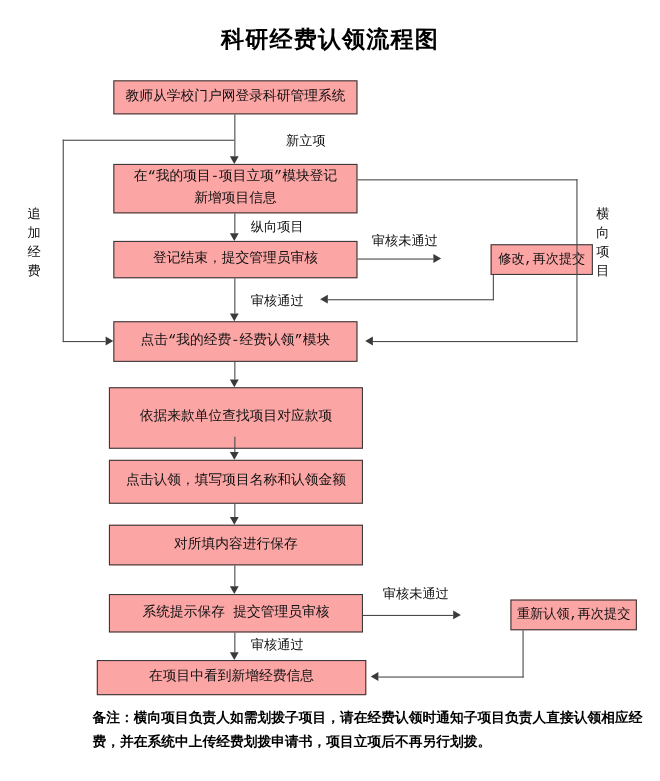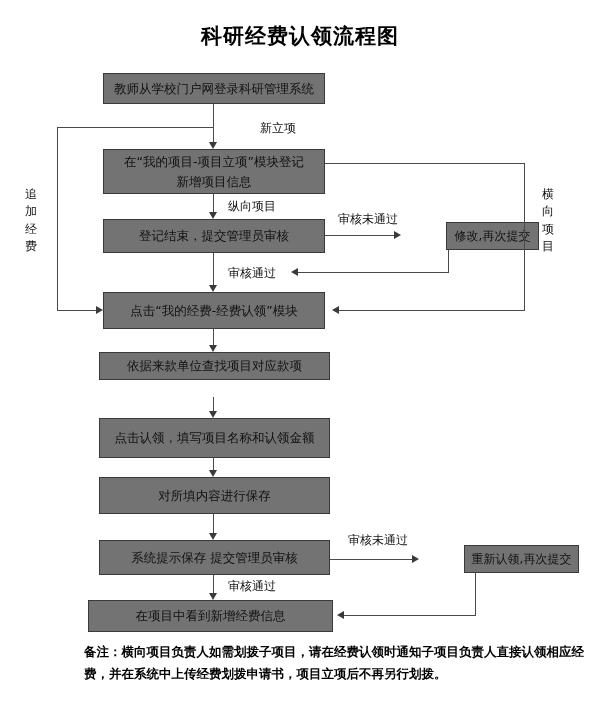--- a/index.html
+++ b/index.html
@@ -19,27 +19,28 @@
     font-size:21px;font-weight:bold;letter-spacing:1px;
     font-family:"DejaVu Serif","Liberation Serif",serif;
     color:#000;
   }
 
   
   .box{
     position:absolute;
     box-sizing:border-box;
     border:1.4px solid #3a3a3a;
-    background:#737373;
+    background:#fca5a5;
     display:flex;align-items:center;justify-content:center;
     text-align:center;
     font-size:12.5px;
     line-height:1.55;
     color:#111;
     padding:2px 4px;
+    font-family:Liberation Mono, monospace;
   }
   .box.small{font-size:12px;margin-left:44px;}
 
   
   .ln{position:absolute;background:#4a4a4a;}
   .vln{width:1.3px;}
   .hln{height:1.3px;}
 
   .arw{position:absolute;width:0;height:0;}
   .arw-down{
@@ -97,21 +98,21 @@
 
   <div class="box" style="left:103px;top:73px;width:222px;height:31px;">教师从学校门户网登录科研管理系统</div>
 
   <div class="box" style="left:103px;top:149px;width:222px;height:45px;white-space:pre-line;">在“我的项目-项目立项”模块登记
 新增项目信息</div>
 
   <div class="box" style="left:103px;top:219px;width:222px;height:34px;">登记结束，提交管理员审核</div>
 
   <div class="box" style="left:103px;top:292px;width:222px;height:37px;">点击“我的经费-经费认领”模块</div>
 
-  <div class="box" style="left:99px;top:352px;width:231px;height:28px;">依据来款单位查找项目对应款项</div>
+  <div class="box" style="left:99px;top:352px;width:231px;height:56px;">依据来款单位查找项目对应款项</div>
 
   <div class="box" style="left:99px;top:418px;width:231px;height:40px;">点击认领，填写项目名称和认领金额</div>
 
   <div class="box" style="left:99px;top:477px;width:231px;height:37px;">对所填内容进行保存</div>
 
   <div class="box" style="left:99px;top:540px;width:231px;height:35px;">系统提示保存  提交管理员审核</div>
 
   <div class="box" style="left:88px;top:600px;width:245px;height:32px;">在项目中看到新增经费信息</div>
 
   <div class="box small" style="left:402px;top:222px;width:93px;height:28px;">修改,再次提交</div>

